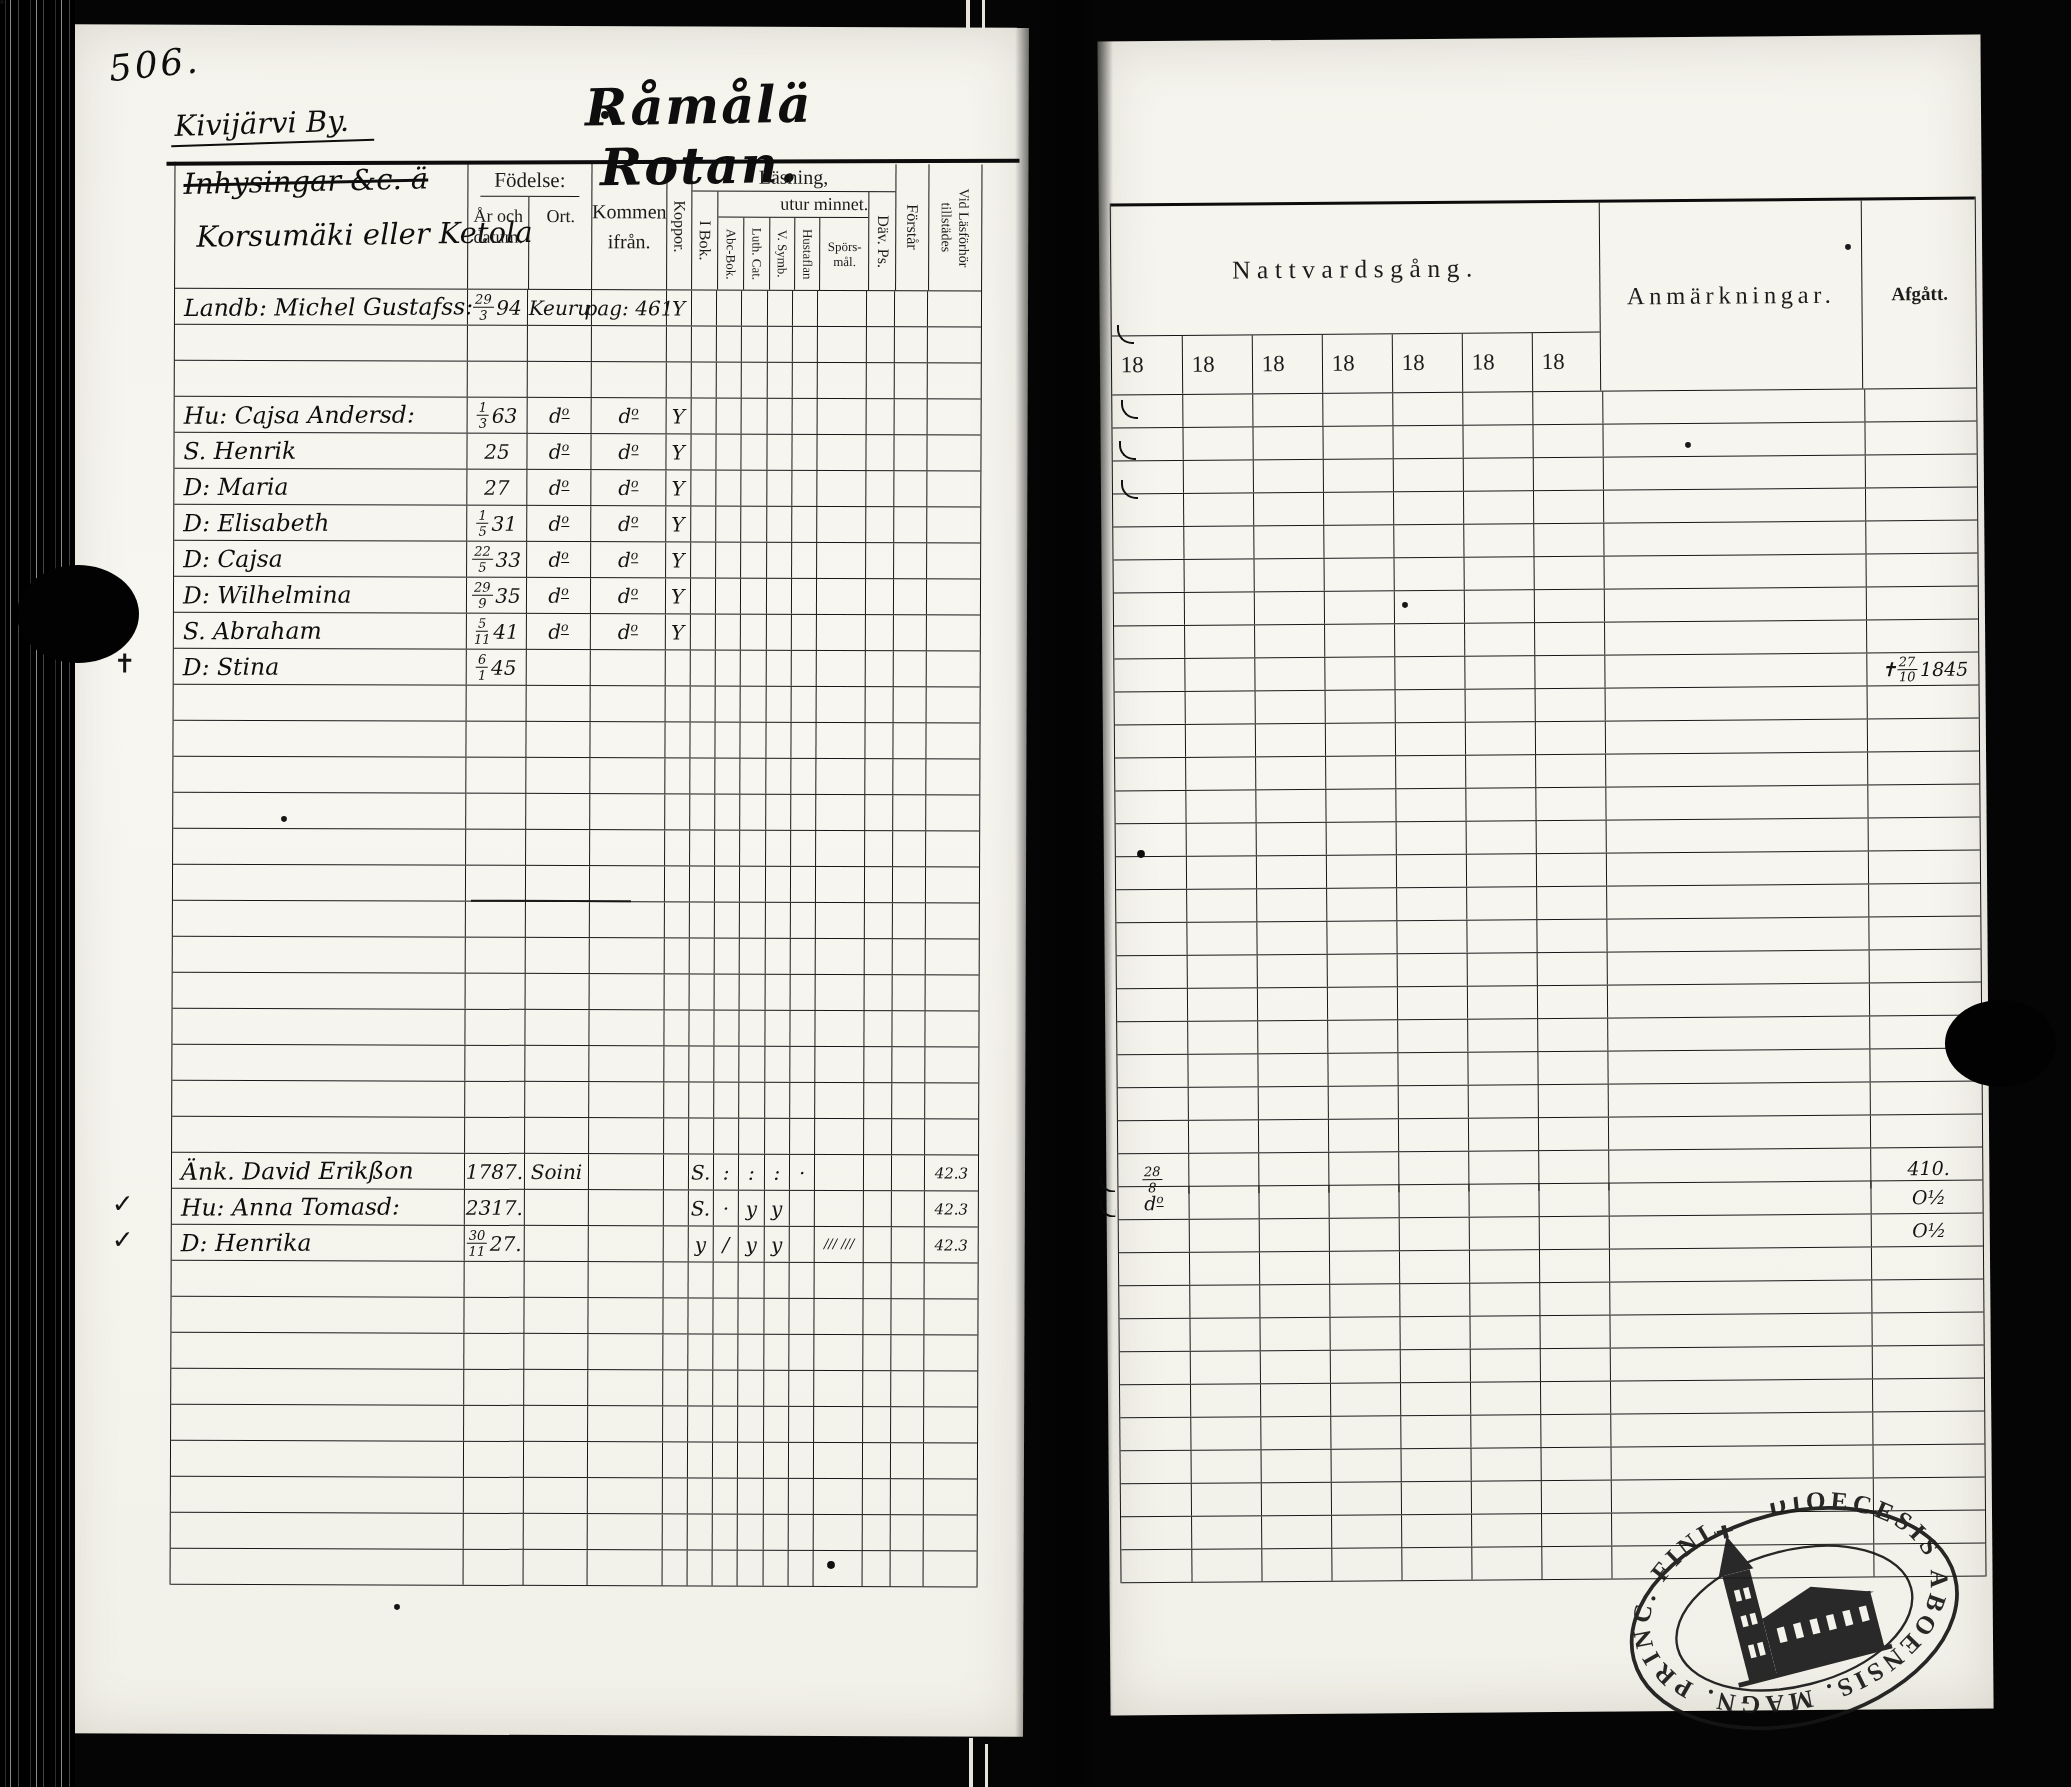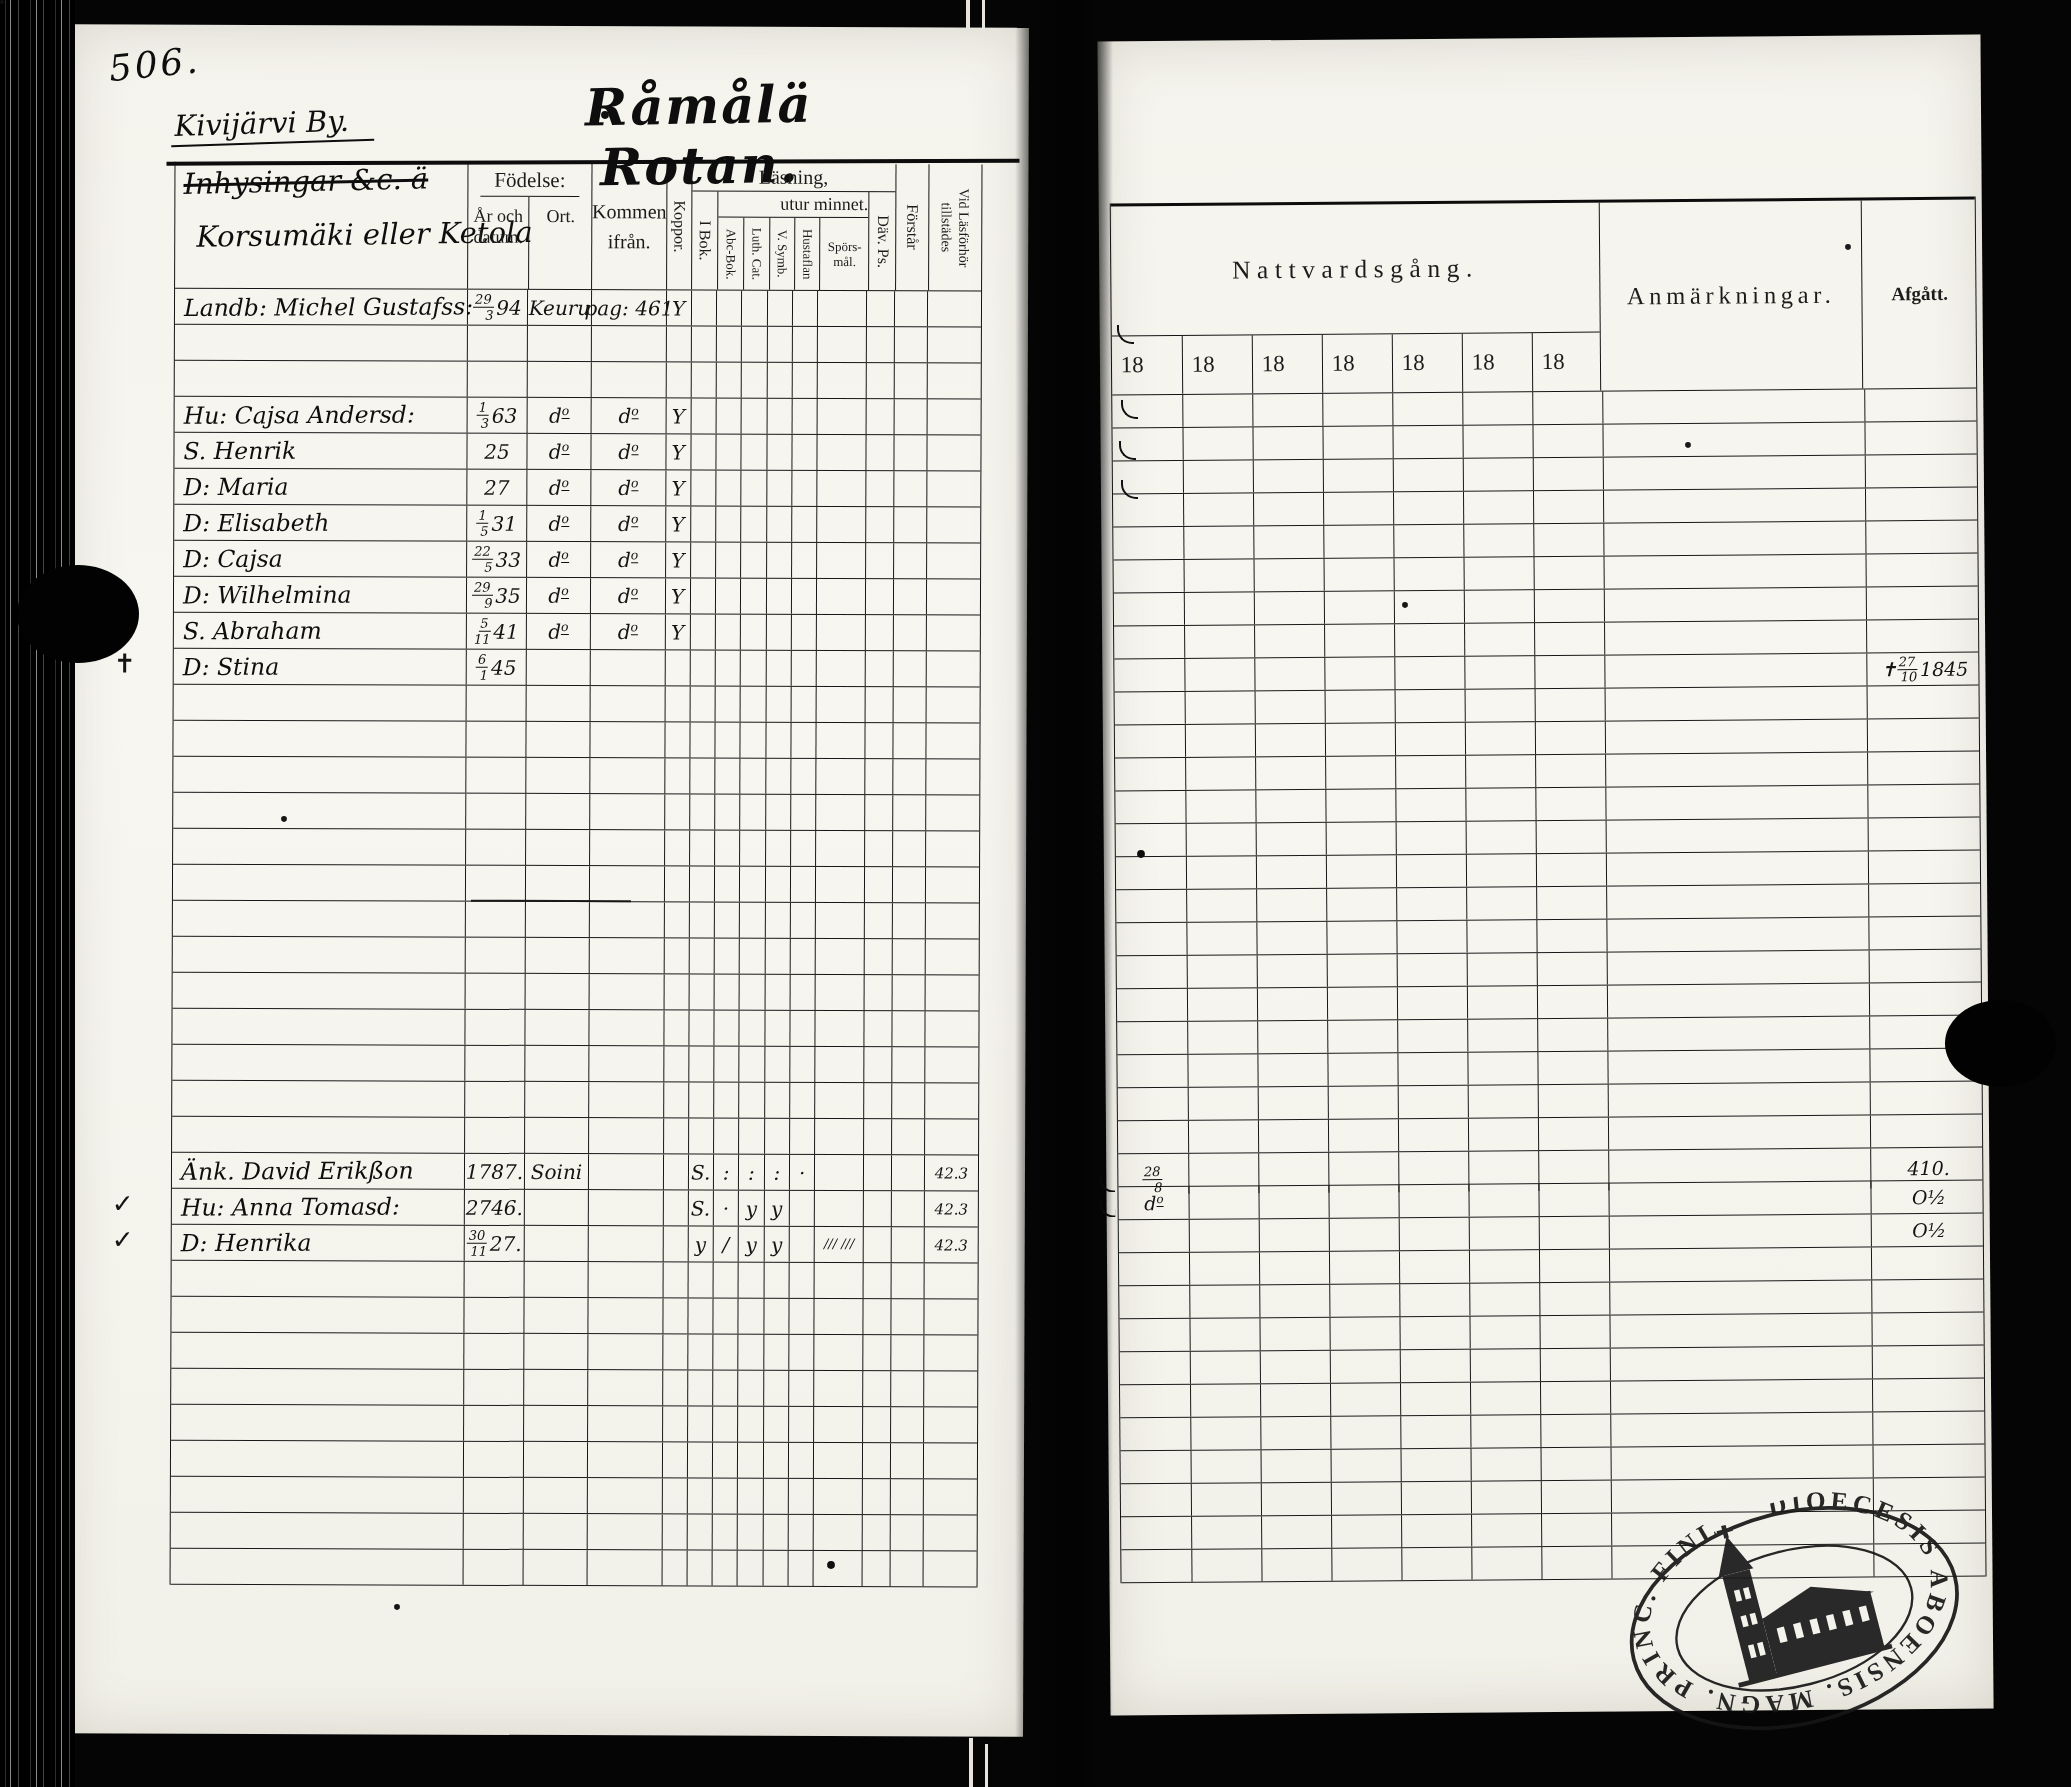--- a/index.html
+++ b/index.html
@@ -70,21 +70,21 @@
 
   .lrow{display:grid;grid-template-columns:292px 60px 64px 75px 24.5px 25.4px 25.4px 25.4px 25.4px 25.4px 49px 28px 33px 53px;
         height:35px;border-bottom:1.4px solid #181818;}
   .lrow > div{border-left:1.4px solid #181818;min-width:0;display:flex;align-items:center;justify-content:center;
               font-style:italic;font-family:"DejaVu Serif",serif;font-size:20px;overflow:visible;white-space:nowrap;}
   .lrow > div:first-child{border-left:none;justify-content:flex-start;padding-left:9.4px;position:relative;}
   .c-name .hw{font-size:23.5px;transform:rotate(-.5deg);}
   .margin-mark{position:absolute;left:-60px;top:0;font-size:26px;font-style:normal;}
   .c-spors{font-size:13px !important;white-space:normal !important;line-height:1.1;text-align:center;}
   .c-lasforhor{font-size:15px !important;}
-  .fr{display:inline-flex;flex-direction:column;align-items:flex-end;font-size:13px;line-height:1;vertical-align:-3.8px;margin-right:2.8px;}
+  .fr{display:inline-flex;flex-direction:column;align-items:center;font-size:13px;line-height:1;vertical-align:-3.8px;margin-right:2.8px;}
   .fr-n{border-bottom:1.4px solid #101010;padding:0 1.9px 0.9px;}
   .fr-d{padding-top:0.9px;}
   .ditto .sup{font-size:.62em;vertical-align:super;border-bottom:1.4px solid #101010;}
   #dash-art{left:405px;top:874px;width:160px;height:1.9px;background:#1d1d1d;}
 
   
   #rtable{left:11.3px;top:162px;width:864px;border-left:1.9px solid #141414;border-right:1.9px solid #141414;}
   #rhead{display:grid;grid-template-columns:488px 262px 115px;height:188px;border-top:3.8px solid #0c0c0c;border-bottom:1.9px solid #141414;}
   #rhead > div{border-left:1.4px solid #141414;min-width:0;}
   #rhead > div:first-child{border-left:none;}
@@ -637,21 +637,21 @@
           <div class="c-spors"></div>
           <div class="c-dav"></div>
           <div class="c-forstar"></div>
           <div class="c-lasforhor">42.3</div>
         </div>
         <div class="lrow">
           <div class="c-name">
             <span class="margin-mark">✓</span>
             <span class="hw">Hu: Anna Tomasd:</span>
           </div>
-          <div class="c-ar">2746.</div>
+          <div class="c-ar">2317.</div>
           <div class="c-ort"></div>
           <div class="c-kommen"></div>
           <div class="c-koppor"></div>
           <div class="c-ibok">S.</div>
           <div class="c-abc">·</div>
           <div class="c-luth">y</div>
           <div class="c-symb">y</div>
           <div class="c-hust"></div>
           <div class="c-spors"></div>
           <div class="c-dav"></div>

